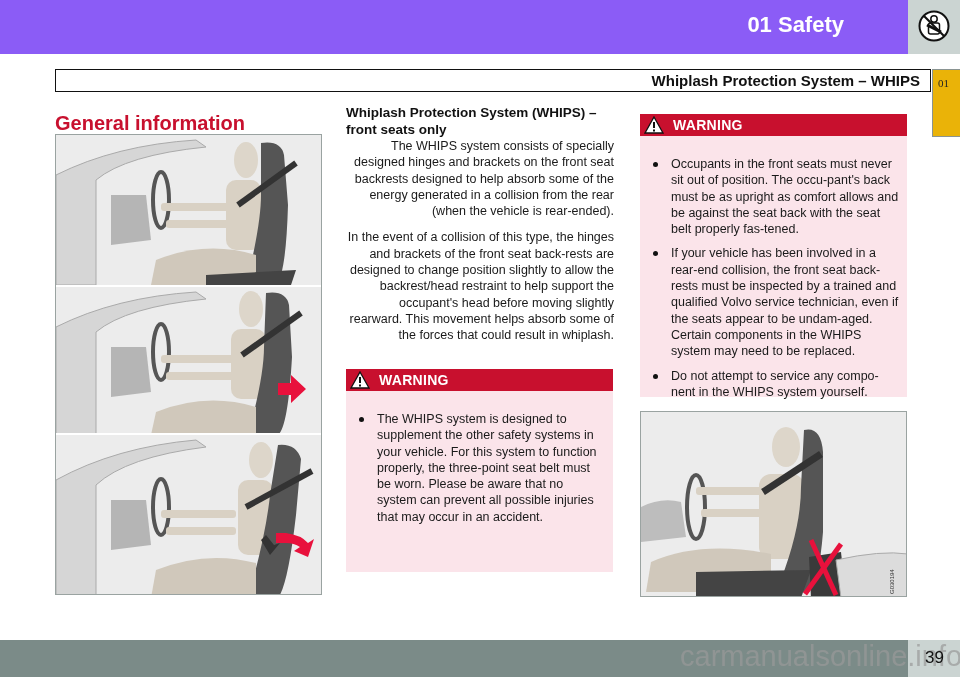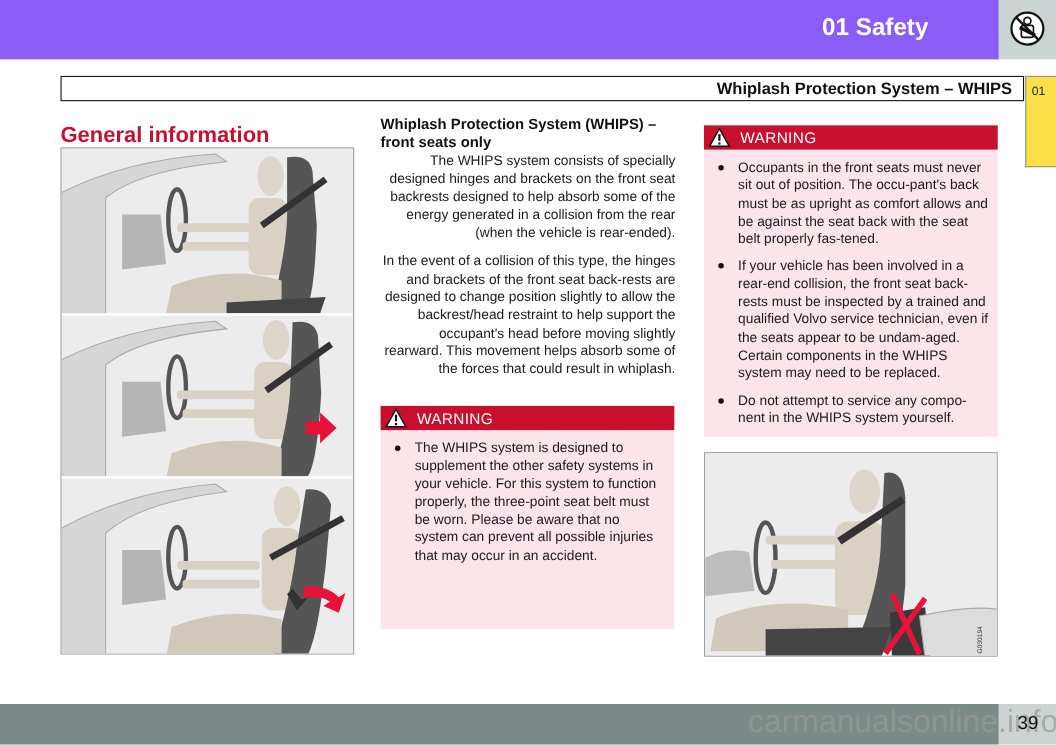--- a/index.html
+++ b/index.html
@@ -7,21 +7,21 @@
   body { position: relative; font-family: "Liberation Sans", sans-serif; color: #1a1a1a; }
 
   .top-bar { position: absolute; left: 0; top: 0; width: 908px; height: 54px; background: #8b5cf6; }
   .chapter-title { position: absolute; right: 64px; top: 12px; font-size: 22px; font-weight: bold; color: #ffffff; }
   .top-corner { position: absolute; left: 908px; top: 0; width: 52px; height: 54px; background: #cbd4d2; }
   .safety-icon { position: absolute; left: 918px; top: 10px; width: 32px; height: 32px; }
 
   .section-header-box { position: absolute; left: 55px; top: 69px; width: 876px; height: 23px; border: 1.5px solid #111; background: #fff; }
   .section-header-text { position: absolute; right: 10px; top: 2px; font-size: 15px; font-weight: bold; color: #111; }
 
-  .side-tab { position: absolute; left: 932px; top: 69px; width: 28px; height: 83px; background: #fde047; border: 1px solid #8a9492; border-right: none; }
+  .side-tab { position: absolute; left: 932px; top: 69px; width: 28px; height: 68px; background: #eab308; border: 1px solid #8a9492; border-right: none; font-family: Liberation Serif, serif; }
   .side-tab-label { position: absolute; left: 5px; top: 7px; font-size: 11px; color: #222; }
 
   .col-heading-red { position: absolute; left: 55px; top: 112px; font-size: 20px; font-weight: bold; color: #c8102e; }
 
   .illus-box { position: absolute; border: 1px solid #9aa3a1; background: #f0f0f0; overflow: hidden; }
   .illus-left { left: 55px; top: 134px; width: 267px; height: 461px; }
   .illus-right { left: 640px; top: 411px; width: 267px; height: 186px; }
   .panel { position: absolute; left: 0; width: 100%; background: #ececec; }
   .panel.p1 { top: 0; height: 150px; }
   .panel.p2 { top: 150px; height: 148px; border-top: 2px solid #fff; }
@@ -29,22 +29,22 @@
 
   .col-mid { position: absolute; left: 346px; top: 104px; width: 268px; }
   .sub-heading { font-size: 13.5px; font-weight: bold; line-height: 17px; color: #111; }
   .para { font-size: 12.5px; line-height: 16.3px; color: #1a1a1a; margin-bottom: 10px; text-align: right; }
 
   .warning { position: absolute; background: #fbe4ea; }
   .warning-mid { left: 346px; top: 369px; width: 267px; height: 203px; }
   .warning-right { left: 640px; top: 114px; width: 267px; height: 283px; }
   .warning-header { height: 22px; background: #c8102e; position: relative; }
   .warning-icon { position: absolute; left: 4px; top: 2px; width: 20px; height: 18px; }
-  .warning-title { position: absolute; left: 33px; top: 3px; font-size: 14px; font-weight: normal; color: #fff; letter-spacing: 0.3px; }
-  .warning-list { list-style: none; padding: 8px 8px 0 0; }
+  .warning-title { position: absolute; left: 33px; top: 3px; font-size: 14px; font-weight: bold; color: #fff; letter-spacing: 0.3px; }
+  .warning-list { list-style: none; padding: 8px 8px 0 0; margin-top: 12px; }
   .warning-list li { position: relative; padding-left: 31px; font-size: 12.5px; line-height: 16.3px; margin-bottom: 8px; color: #1a1a1a; }
   .bullet { position: absolute; left: 13px; top: 6px; width: 5px; height: 5px; border-radius: 50%; background: #111; }
 
   .bottom-bar { position: absolute; left: 0; top: 640px; width: 908px; height: 37px; background: #7b8b88; }
   .bottom-corner { position: absolute; left: 908px; top: 640px; width: 52px; height: 37px; background: #cbd4d2; }
   .page-number { position: absolute; left: 925px; top: 648px; font-size: 17px; color: #111; }
   .watermark { position: absolute; left: 680px; top: 640px; font-size: 29px; color: #9a9a9a; opacity: 0.7; }
 
   .fig-code { position: absolute; font-size: 6px; color: #333; transform: rotate(-90deg); transform-origin: left top; }
 </style>

